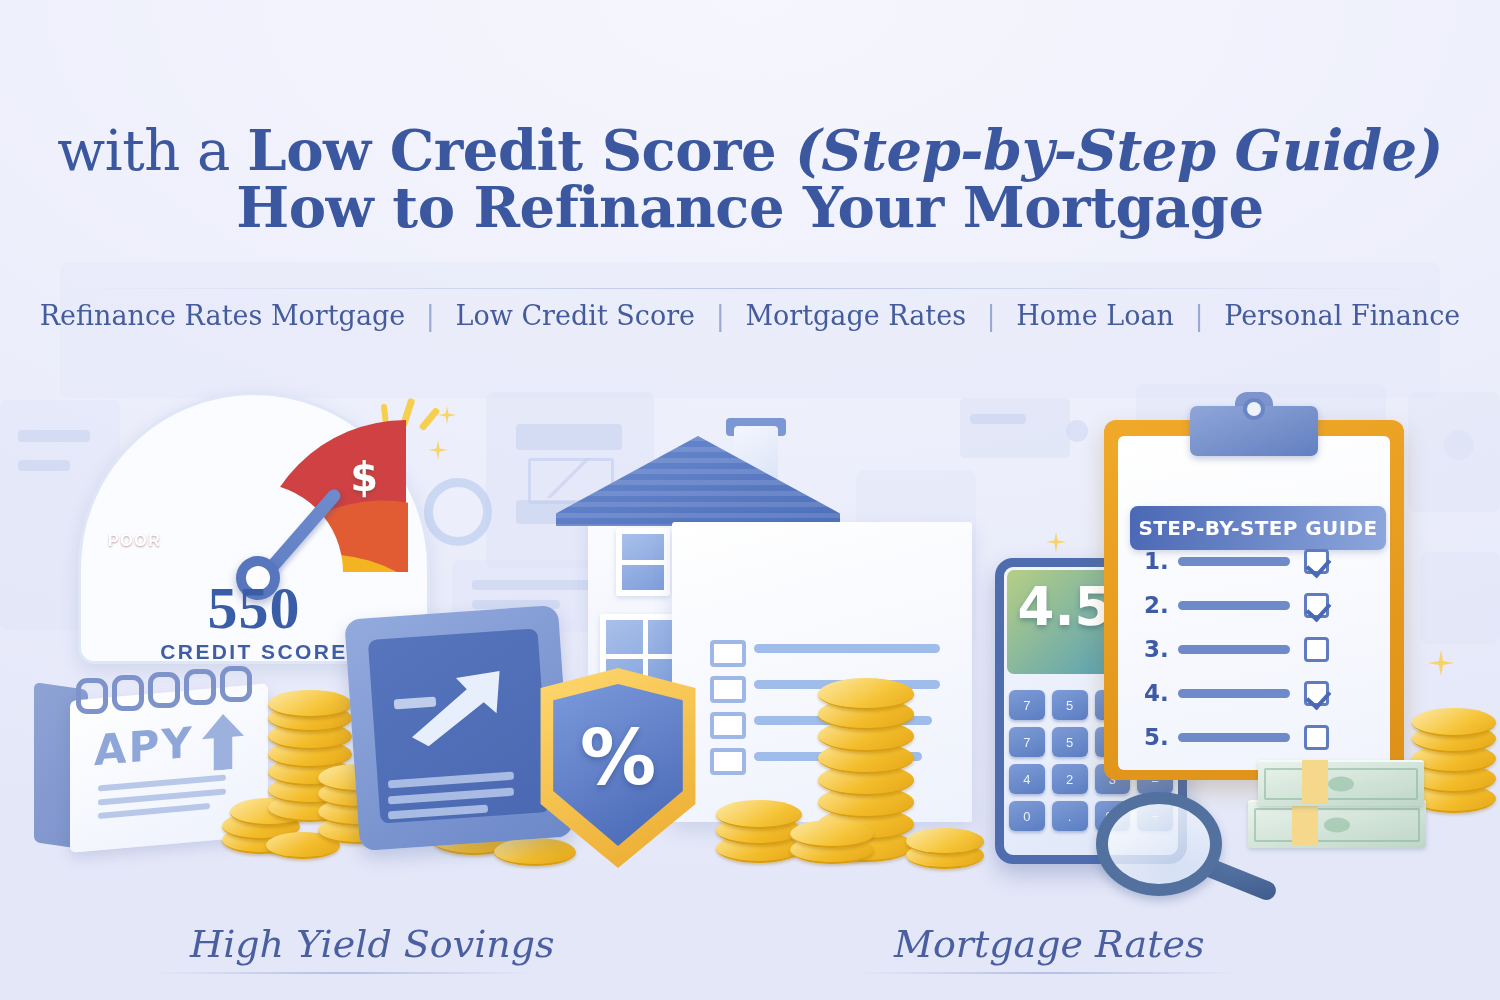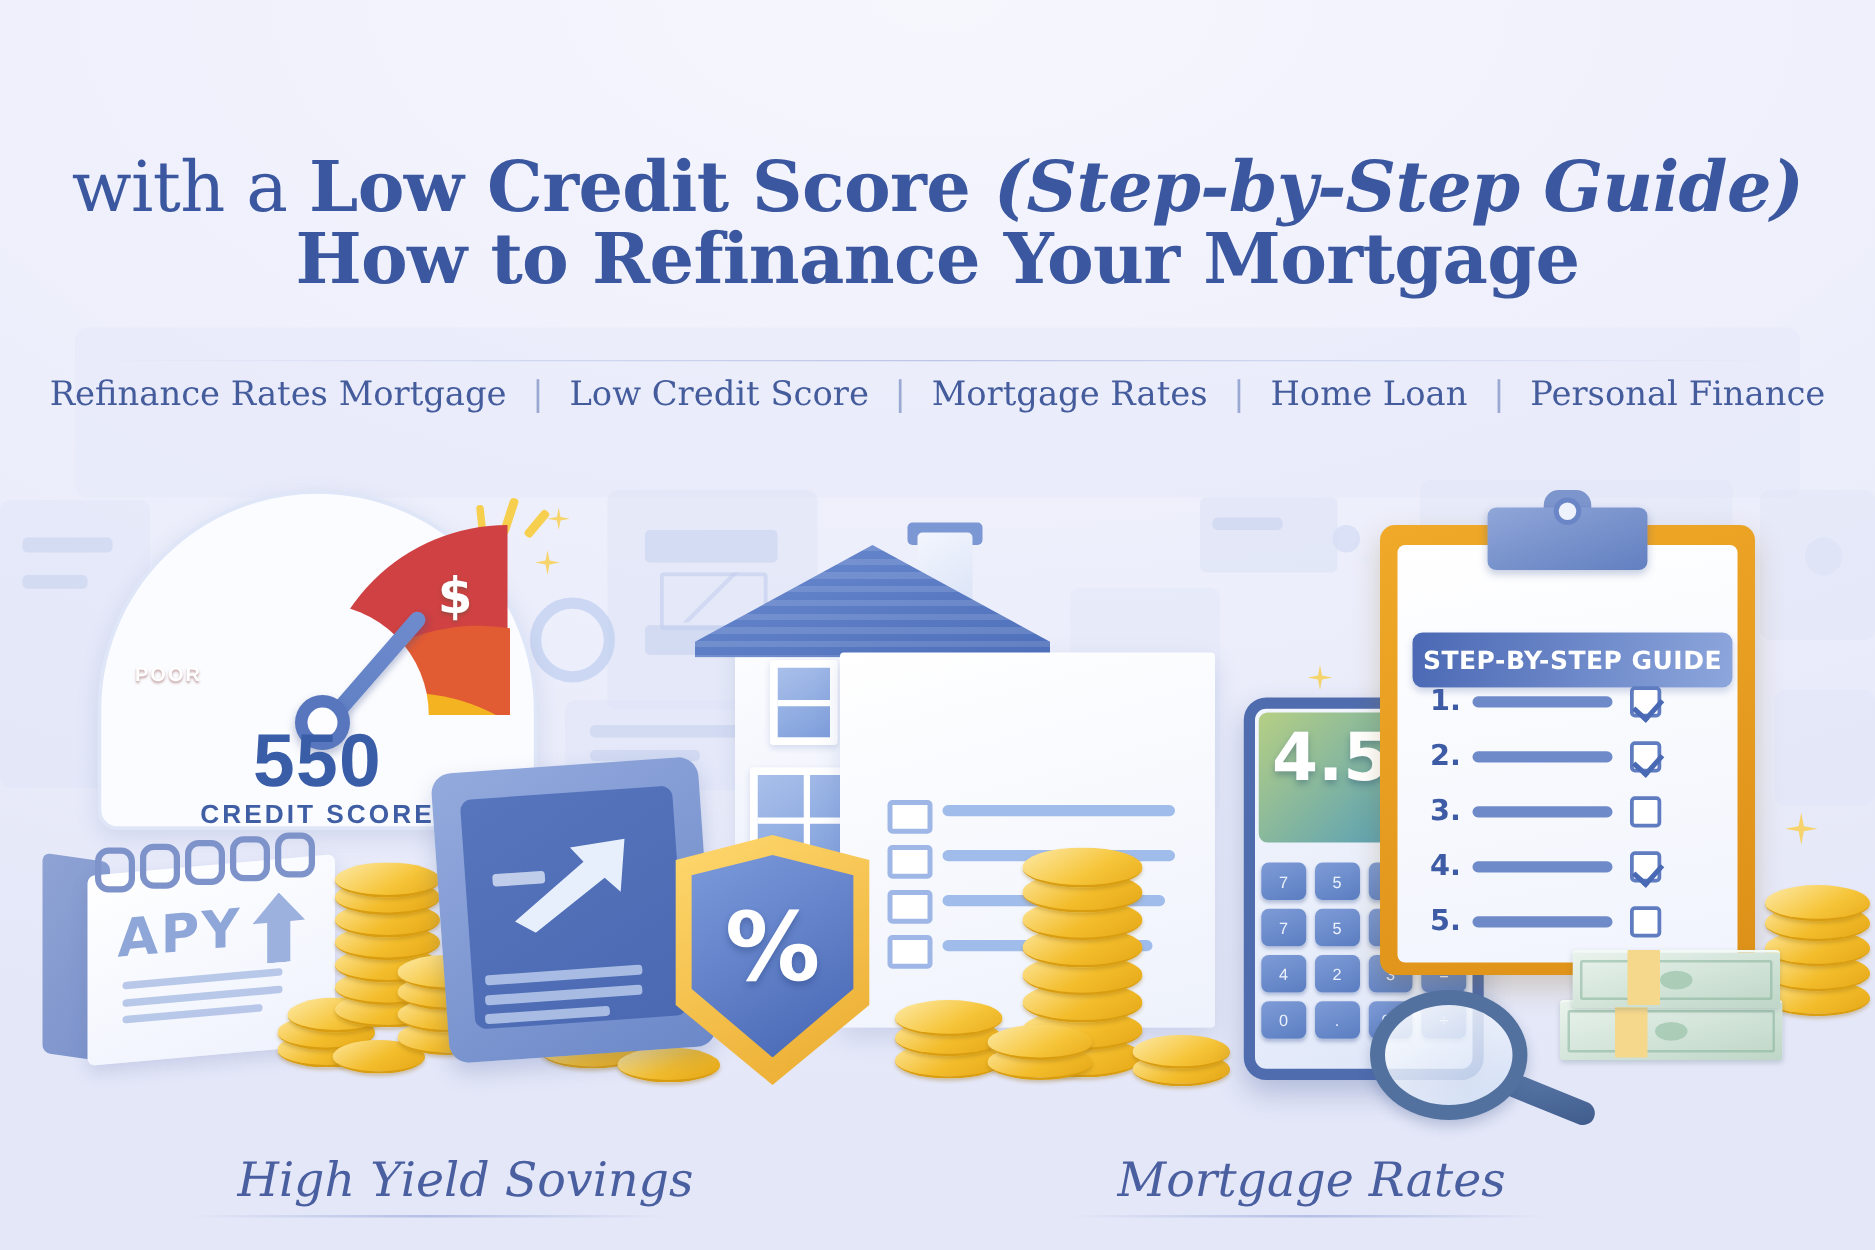--- a/index.html
+++ b/index.html
@@ -103,21 +103,21 @@
      font-weight:700;letter-spacing:1.6px;
      text-shadow:0 1px 2px rgba(120,40,40,.45);
   }
   .dollar{
      position:absolute;right:52px;top:62px;color:#fff;font-size:40px;
      font-weight:700;font-family:"DejaVu Sans",sans-serif;
      text-shadow:0 2px 3px rgba(40,90,60,.35);
   }
   .score{
      position:absolute;left:0;right:0;top:182px;text-align:center;
-     font-family:Liberation Sans, sans-serif;font-weight:700;font-size:60px;color:#3a5da8;
+     font-family:Liberation Serif, serif;font-weight:700;font-size:60px;color:#3a5da8;
      letter-spacing:1px;
   }
   .score-lbl{
      position:absolute;left:0;right:0;top:248px;text-align:center;
      font-size:21px;color:#3f5ea4;font-weight:700;letter-spacing:2.4px;
   }
 
   
   #apy{position:absolute;left:24px;top:676px;width:250px;height:172px;}
   .apy-back{

